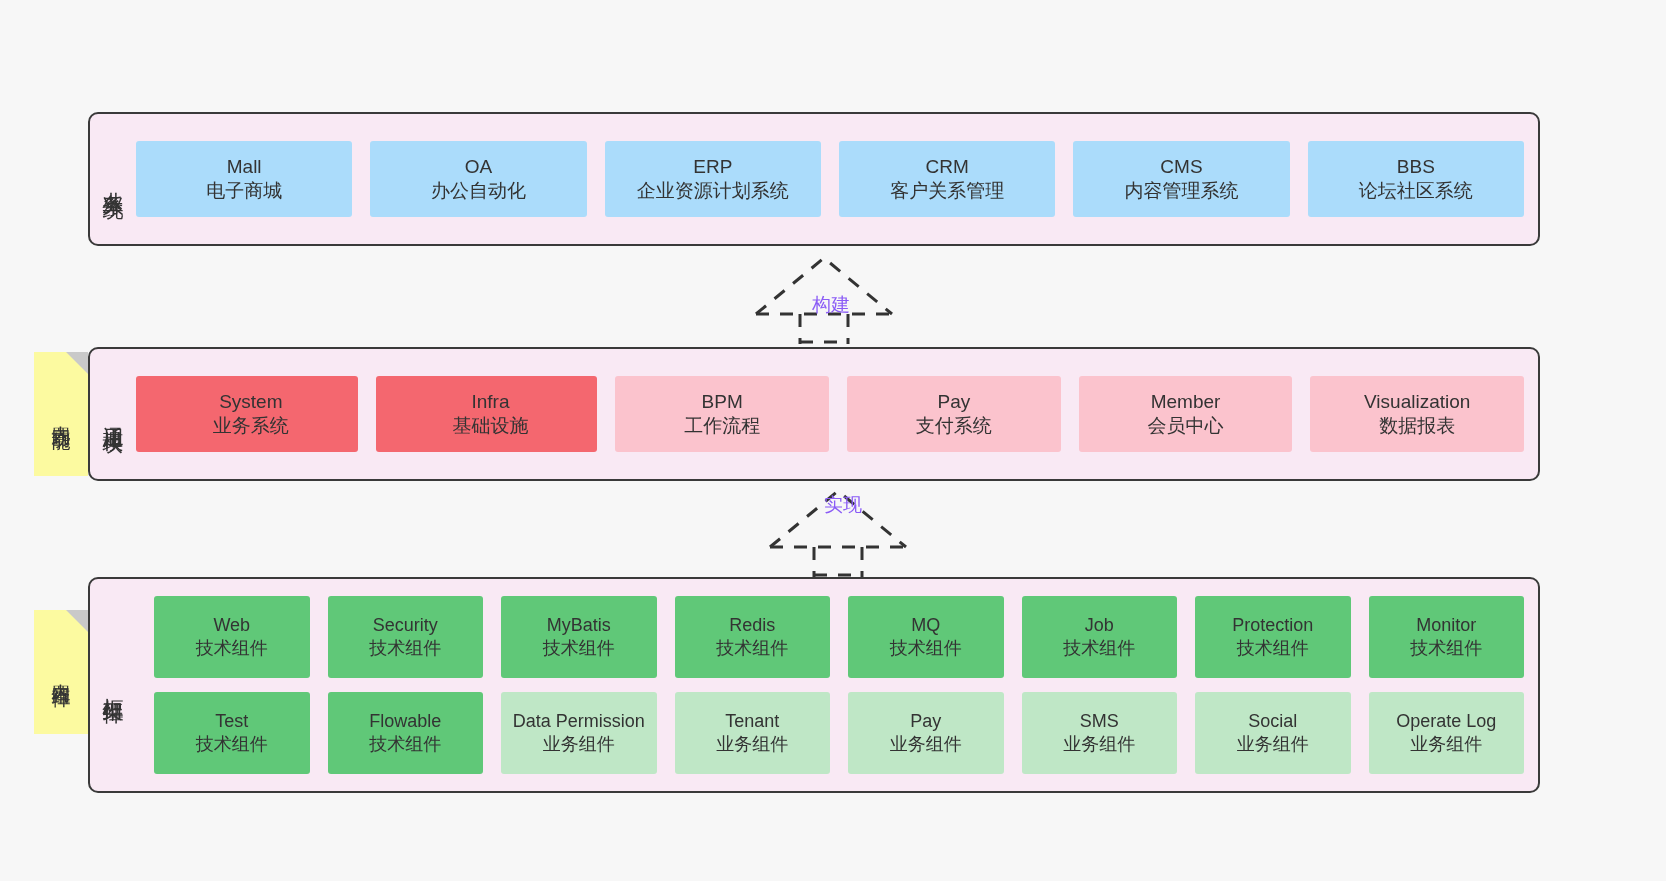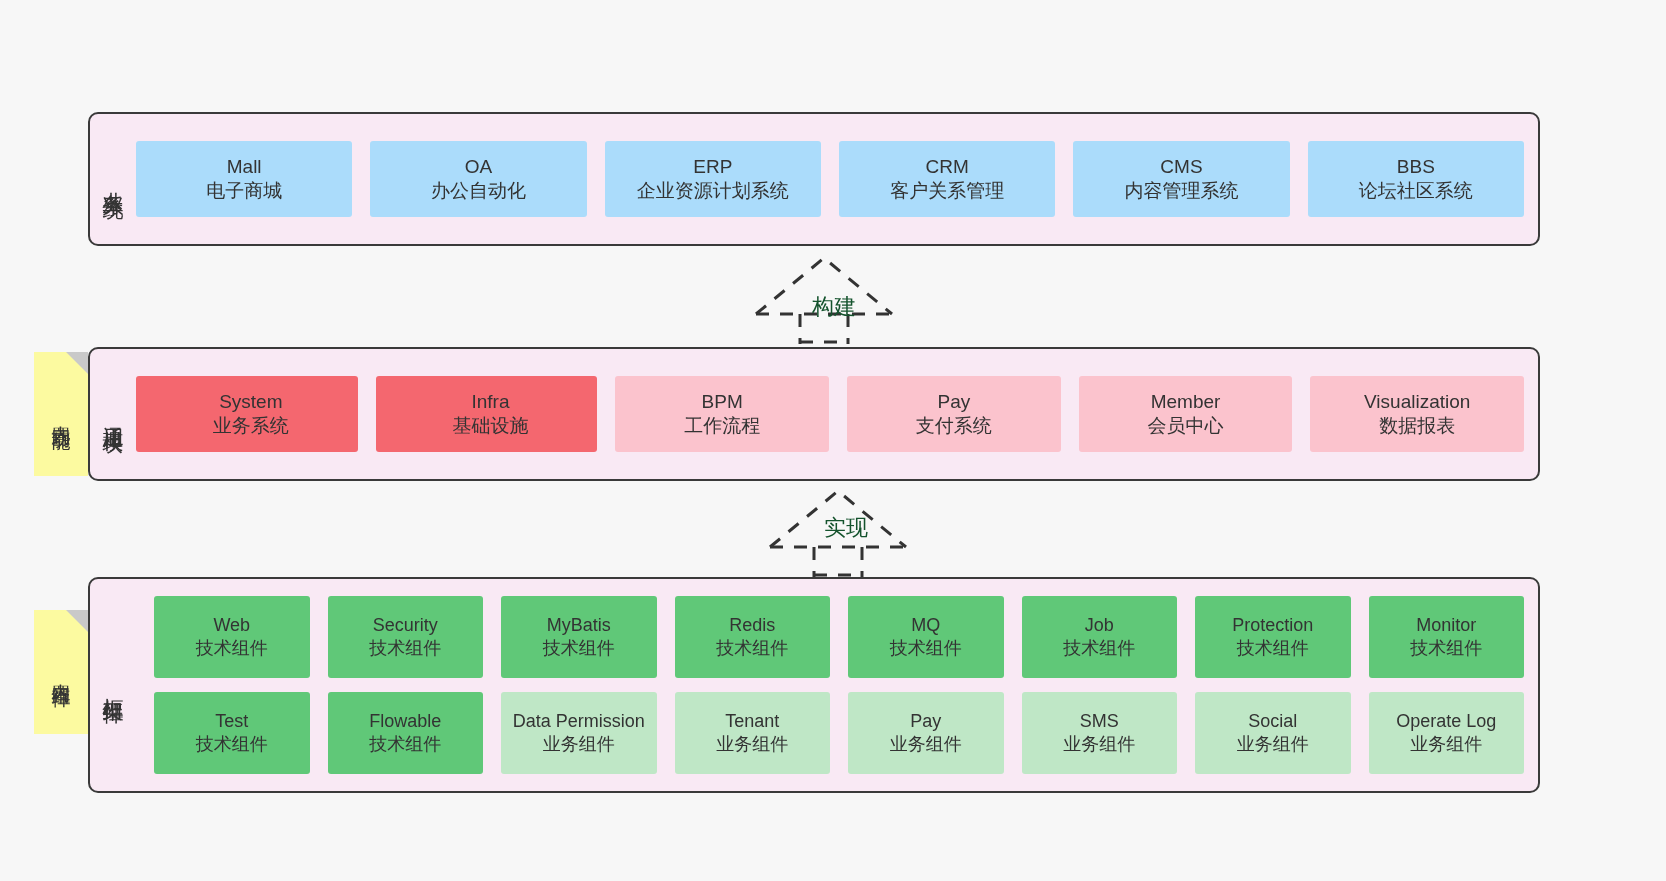--- a/index.html
+++ b/index.html
@@ -116,30 +116,30 @@
   #note-common     { left: 34px; top: 352px; height: 124px; }
   #note-framework  { left: 34px; top: 610px; height: 124px; }
 
   
   .arrow {
     position: absolute;
     pointer-events: none;
   }
   .arrow-label {
     position: absolute;
-    font-size: 22px;
-    color: #14532d;
+    font-size: 19px;
+    color: #8b5cf6;
     background: transparent;
     white-space: nowrap;
     user-select: none;
   }
   #arrow-build  { left: 752px; top: 252px; width: 168px; height: 92px; }
   #label-build  { left: 812px; top: 292px; }
   #arrow-impl   { left: 766px; top: 485px; width: 168px; height: 92px; }
-  #label-impl   { left: 824px; top: 513px; }
+  #label-impl   { left: 824px; top: 492px; }
 </style>
 </head>
 <body>
 
 <div id="canvas">
 
   <div class="layer" id="layer-business">
     <div class="layer-label">业务系统</div>
     <div class="layer-body">
       <div class="row">

